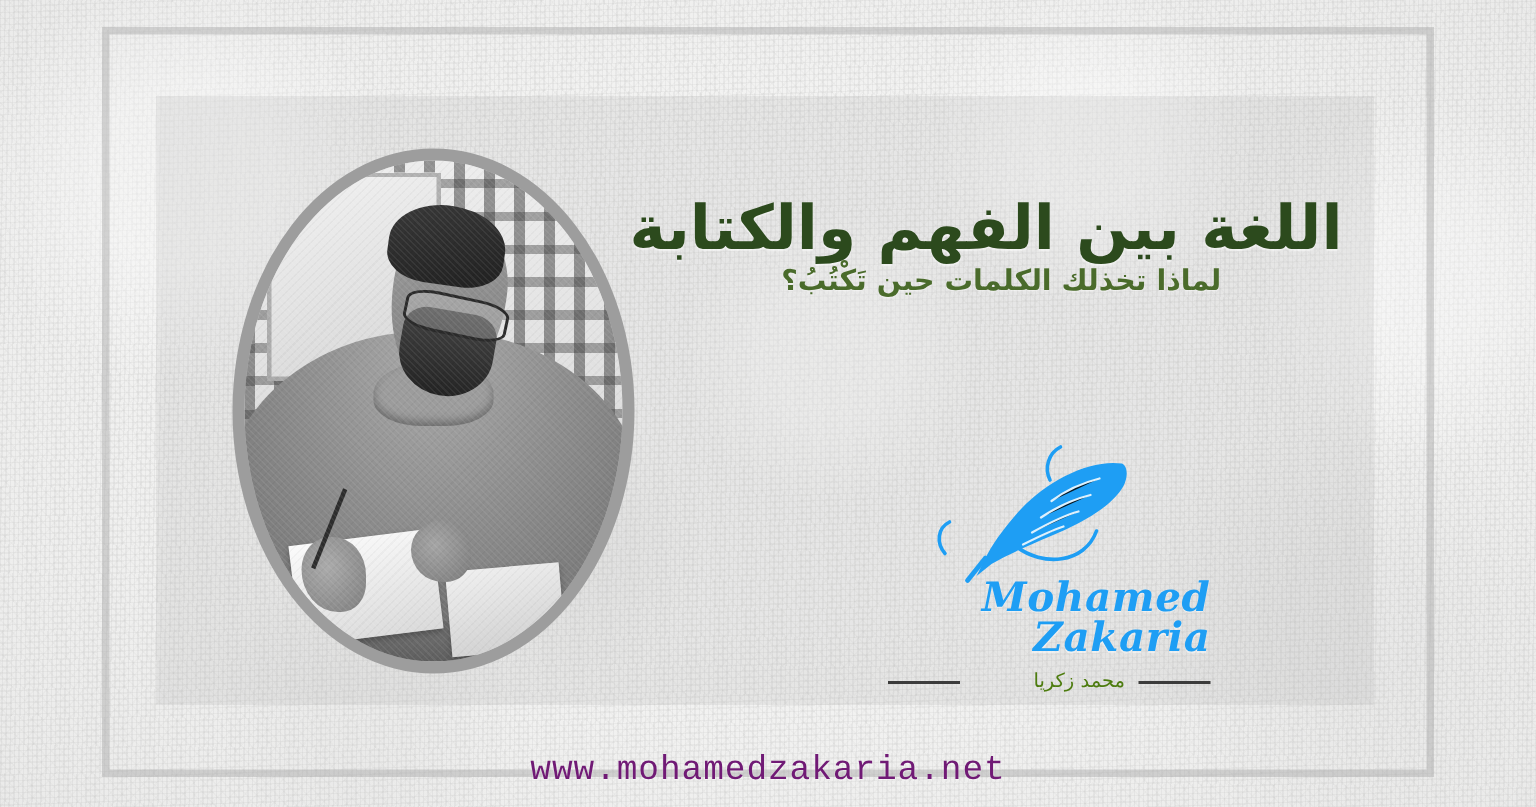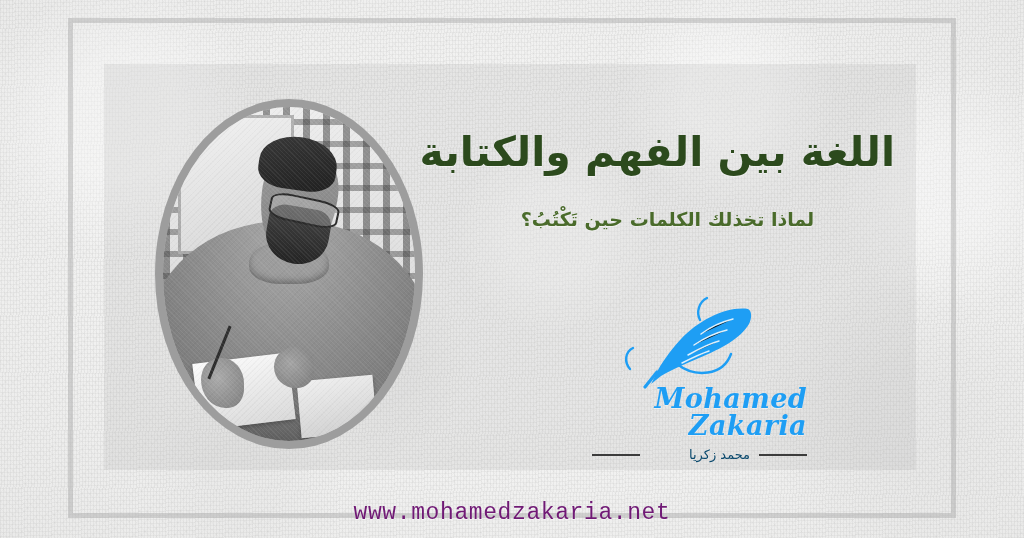--- a/index.html
+++ b/index.html
@@ -251,21 +251,21 @@
     line-height: 1.18;
     letter-spacing: 0px;
     white-space: nowrap;
     text-shadow: 0 1px 1px rgba(255,255,255,.55);
   }
   .sub-title {
     font-family: "DejaVu Sans", "Liberation Sans", sans-serif;
     font-size: 19px;
     font-weight: bold;
     color: #4a6b2b;
-    margin-top: 32px;
+    margin-top: 0;
     white-space: nowrap;
     text-shadow: 0 1px 1px rgba(255,255,255,.5);
   }
 
   
   .logo-lockup {
     position: absolute;
     left: 592px;
     top: 292px;
     width: 215px;
@@ -295,21 +295,21 @@
     margin-top: 8px;
   }
   .rule {
     width: 50px;
     height: 2px;
     background: #3c3c3c;
   }
   .brand-arabic {
     font-family: "DejaVu Sans", "Liberation Sans", sans-serif;
     font-size: 13px;
-    color: #0c4a6e;
+    color: #4d7c0f;
     direction: rtl;
     white-space: nowrap;
     margin-left: 40px;
   }
 
   
   .site-url {
     position: absolute;
     left: 0;
     right: 0;

